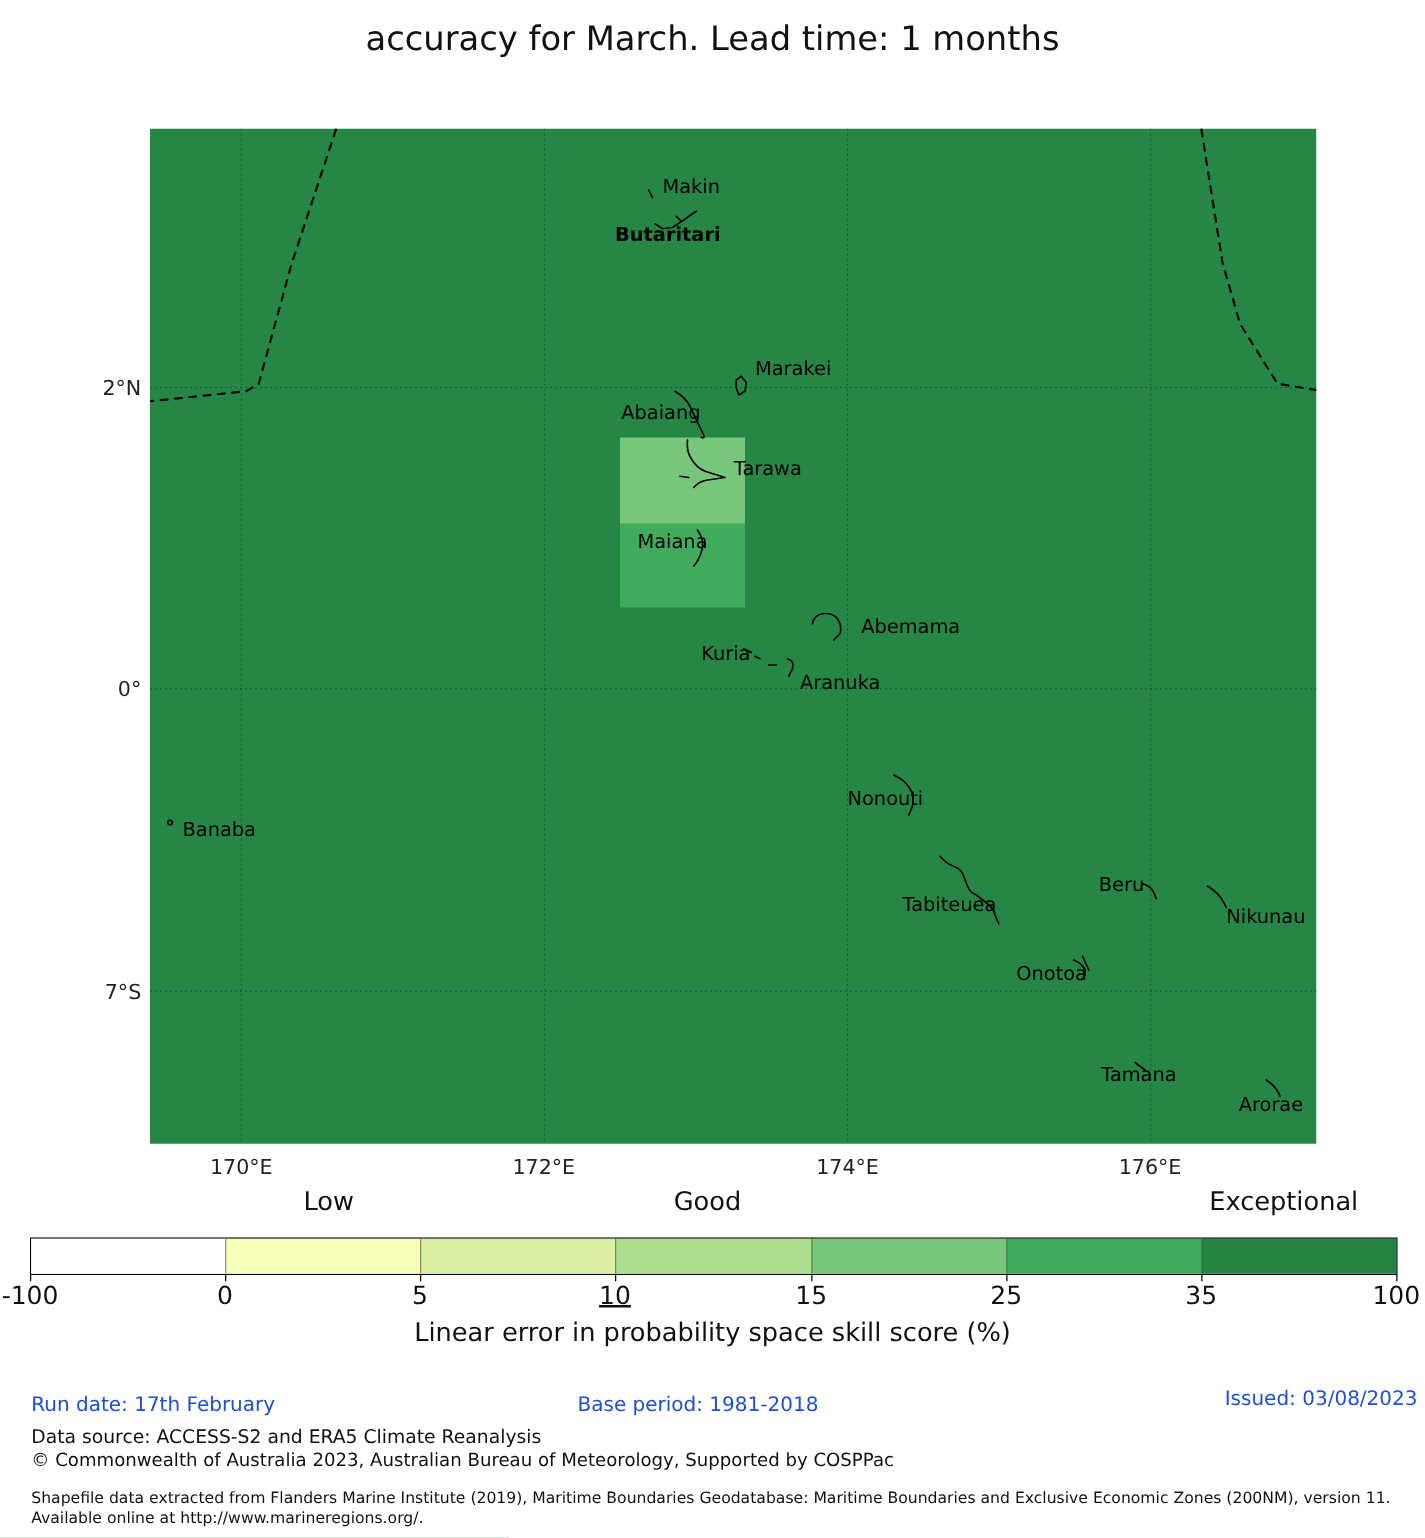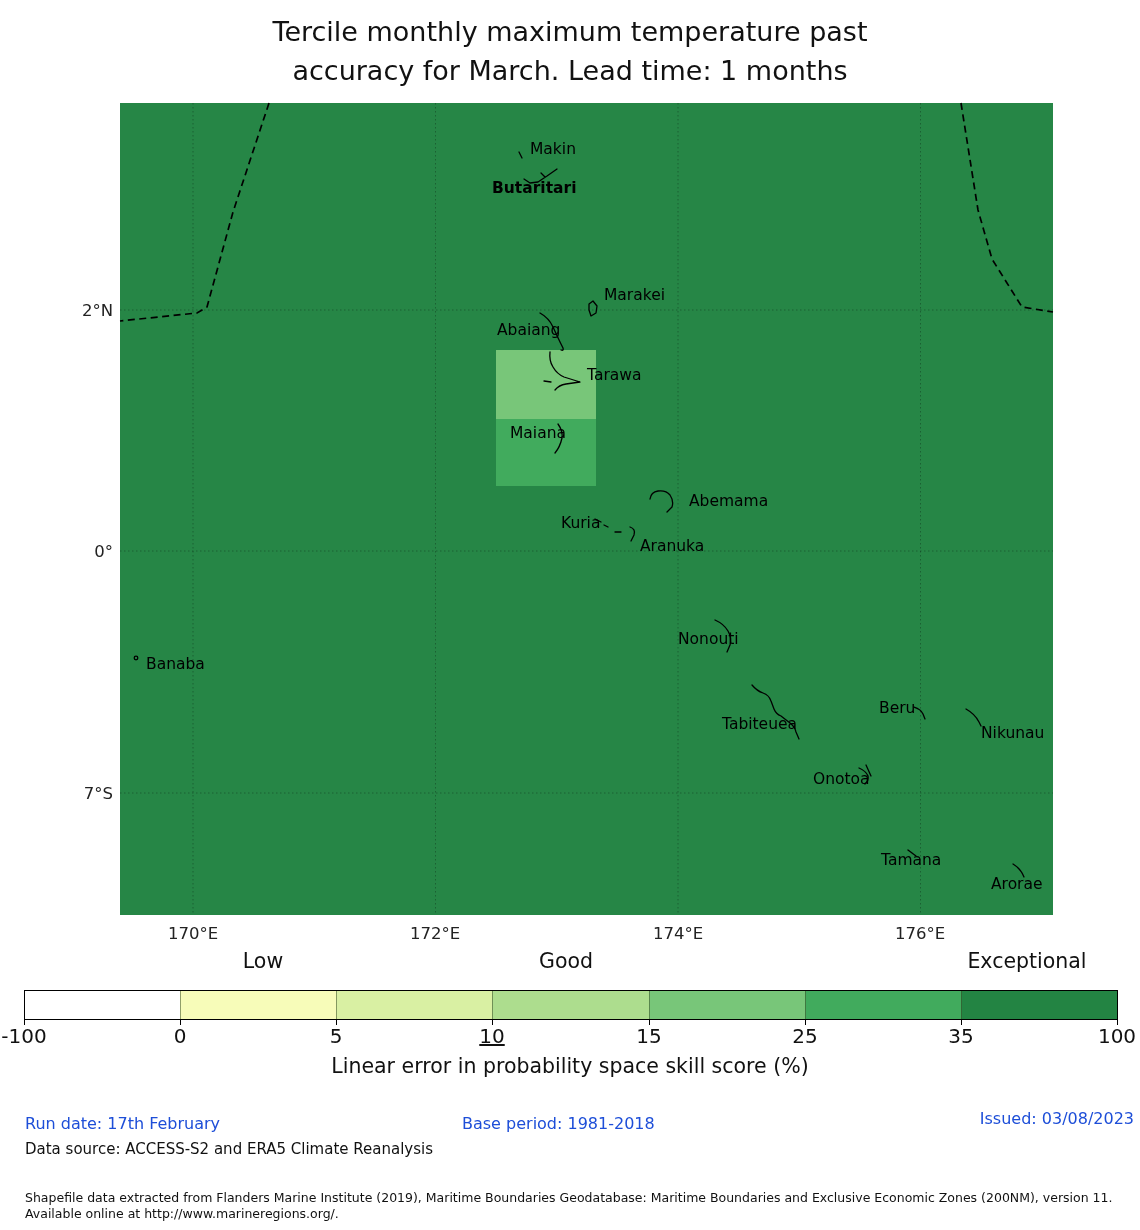--- a/index.html
+++ b/index.html
@@ -24,21 +24,20 @@
   .foot3{font-size:14.5px;color:#111;white-space:nowrap;}
   .foot4{font-size:12.5px;line-height:16px;color:#111;}
   svg{display:block;}
 </style>
 </head>
 <body>
 
 <div class="fig">
 
   <div class="abs title">
-    <div>Tercile monthly maximum temperature past</div>
     <div>accuracy for March. Lead time: 1 months</div>
   </div>
 
   <div class="abs map-canvas" style="background-color: rgb(38, 134, 70);"></div>
 
   <div class="abs cell" style="left: 496px; top: 350px; width: 100px; height: 69px; background-color: rgb(120, 198, 121);"></div>
   <div class="abs cell" style="left: 496px; top: 419px; width: 100px; height: 67px; background-color: rgb(65, 171, 93);"></div>
 
   <svg class="abs" style="left:0;top:0;" width="1140" height="1230" viewBox="0 0 1140 1230">
     <g stroke="rgba(0,0,0,0.40)" stroke-width="0.7" stroke-dasharray="1.5 2.5" fill="none">
@@ -133,15 +132,16 @@
   <div class="abs cbar-ticklabel" style="left:805px;">25</div>
   <div class="abs cbar-ticklabel" style="left:961px;">35</div>
   <div class="abs cbar-ticklabel" style="left:1117px;">100</div>
 
   <div class="abs cbar-title">Linear error in probability space skill score (%)</div>
 
   <div class="abs foot1" style="left:25px;top:1114px;">Run date: 17th February</div>
   <div class="abs foot1" style="left:462px;top:1114px;">Base period: 1981-2018</div>
   <div class="abs foot1" style="right:6px;top:1109px;">Issued: 03/08/2023</div>
   <div class="abs foot2" style="left:25px;top:1140px;">Data source: ACCESS-S2 and ERA5 Climate Reanalysis</div>
+  <div class="abs foot3" style="left:25px;top:1161px;">© Commonwealth of Australia 2023, Australian Bureau of Meteorology, Supported by COSPPac</div>
   <div class="abs foot4" style="left:25px;top:1190px;width:1106px;">Shapefile data extracted from Flanders Marine Institute (2019), Maritime Boundaries Geodatabase: Maritime Boundaries and Exclusive Economic Zones (200NM), version 11. Available online at http://www.marineregions.org/.</div>
 
 </div>
 
 </body></html>

